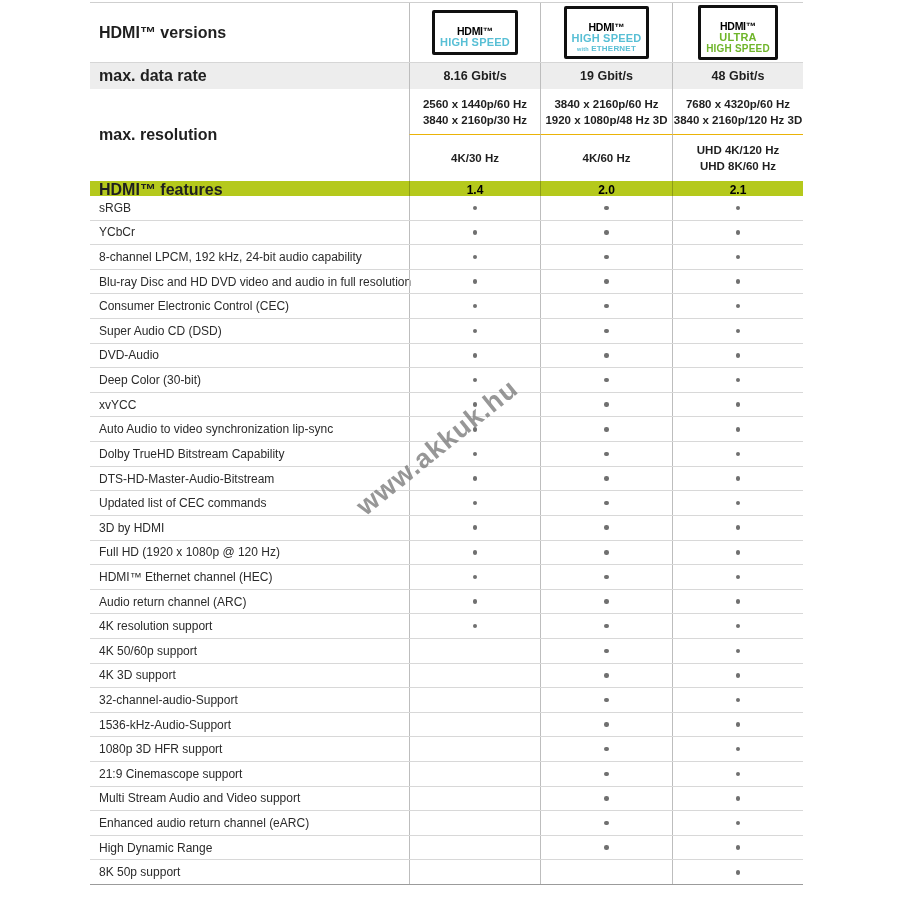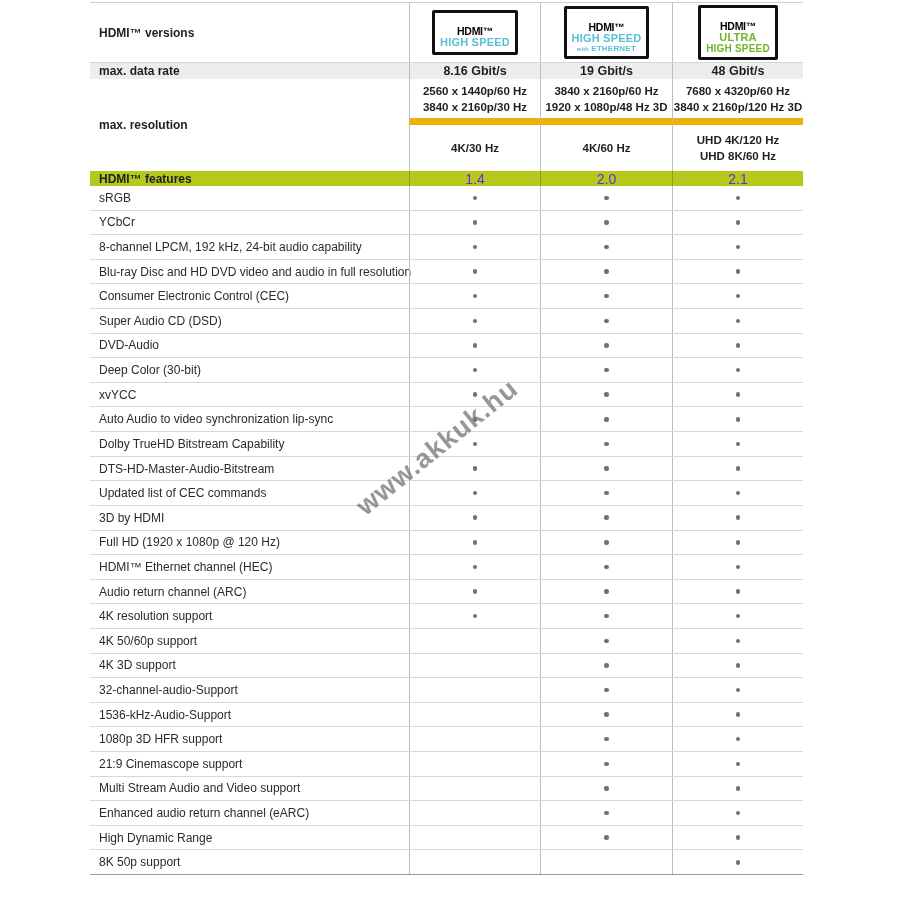--- a/index.html
+++ b/index.html
@@ -22,47 +22,47 @@
     position:absolute;left:90px;top:2px;width:713px;
     border-top:1px solid #cfcfcf;
   }
   .grid{display:grid;grid-template-columns:319px 131px 132px 131px;}
   .cell{box-sizing:border-box;display:flex;align-items:center;justify-content:center;}
   .label-cell{justify-content:flex-start;padding-left:9px;text-align:left;}
   .value-cell{border-left:1px solid var(--line-col);text-align:center;}
 
   
   .row-versions{height:59px;border-bottom:1px solid #d6d6d6;}
-  .section-label{font-size:12px;font-weight:700;color:#1f1f1f;}
+  .section-label{font-size:16px;font-weight:700;color:#1f1f1f;}
   .hdmi-logo{
     border:3px solid #101010;background:#fff;border-radius:2px;
     padding:3px 5px;display:flex;flex-direction:column;align-items:center;justify-content:center;
     line-height:1.05;min-width:64px;
   }
   .hdmi-logo .brand{font-size:10.5px;font-weight:700;color:#000;letter-spacing:-0.3px;margin-top:10px;}
   .hdmi-logo .l1,.hdmi-logo .l2{font-weight:700;letter-spacing:0.2px;}
   .logo-blue-text{color:var(--logo-blue);}
   .logo-green-text{color:var(--logo-green);}
   .hdmi-logo .l1{font-size:11px;}
   .hdmi-logo .l2{font-size:8px;}
   .hdmi-logo .tiny{font-size:5.5px;font-weight:700;}
 
   
-  .row-datarate{height:16px;background:var(--band-gray);}
+  .row-datarate{height:26px;background:var(--band-gray);}
   .row-datarate .value-cell{font-size:12.5px;font-weight:700;color:#1f1f1f;}
 
   
   .row-resolution{grid-auto-rows:46px;border-bottom:0;}
   .res-label{grid-row:span 2;}
-  .res-top{border-bottom:7px solid #eab308;}
+  .res-top{border-bottom:1px solid #eab308;}
   .res-lines{font-size:11.5px;font-weight:700;line-height:16px;color:#1f1f1f;}
 
   
   .row-feat-header{height:15px;background:var(--green);}
-  .row-feat-header .value-cell{font-size:14px;font-weight:400;color:#6d28d9;border-left-color:rgba(0,0,0,0.22);}
+  .row-feat-header .value-cell{font-size:12px;font-weight:700;color:#000000;border-left-color:rgba(0,0,0,0.22);}
 
   
   .feature-row{height:23.62px;border-bottom:1px solid var(--line-light);}
   .feature-row:last-child{border-bottom:1px solid #9b9b9b;}
   .feature-row .label-cell{font-size:12px;font-weight:400;color:#2b2b2b;white-space:nowrap;align-items:center;}
   .dot{width:4.5px;height:4.5px;border-radius:50%;background:var(--dot);display:none;}
   .support-cell.on .dot{display:block;}
 
   
   .watermark{

